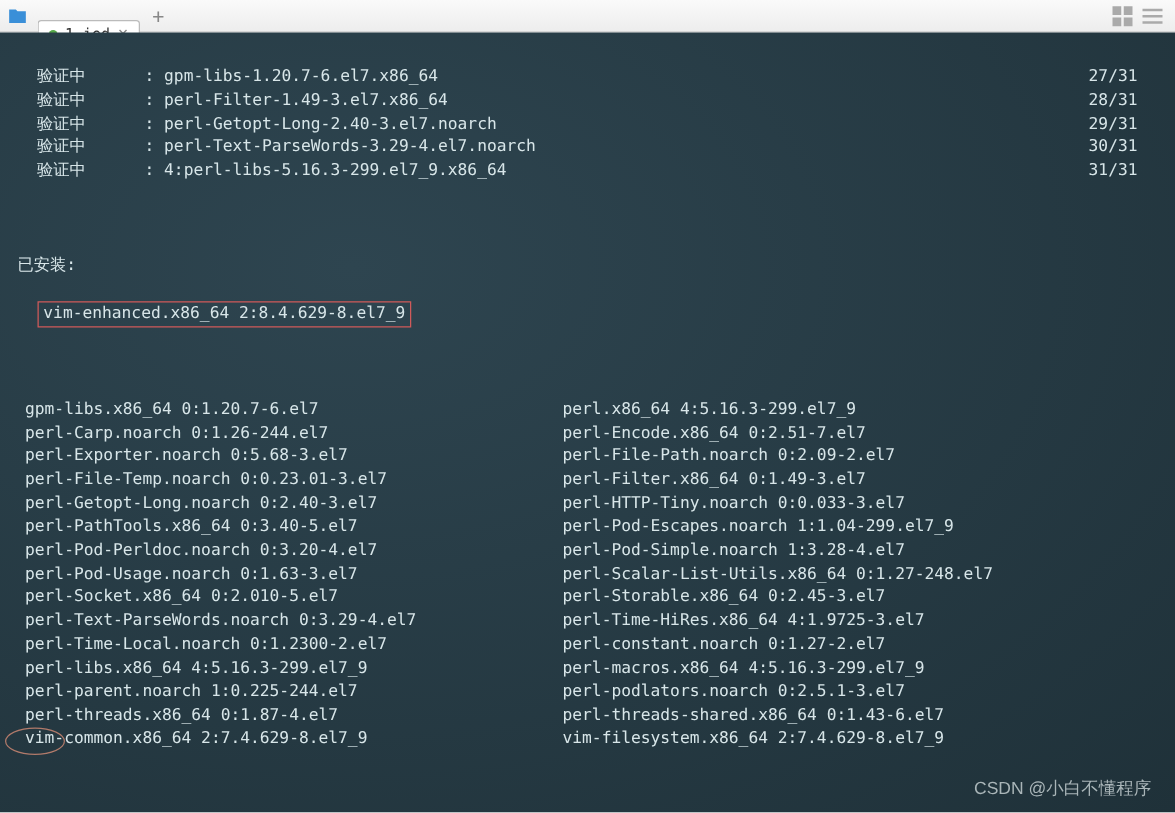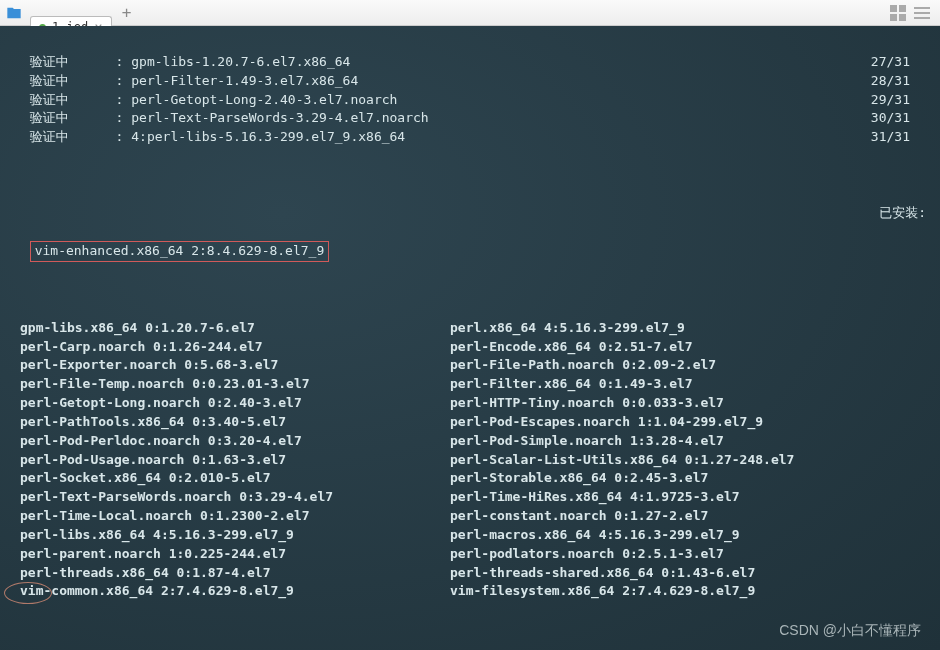--- a/index.html
+++ b/index.html
@@ -78,39 +78,39 @@
   display: inline-block;
   border: 1px solid #d05a5a;
   padding: 0 4px;
 }
 .deps {
   display: grid;
   grid-template-columns: 430px 1fr;
   column-gap: 0;
   margin-left: 6px;
 }
-.deps div { white-space: nowrap; font-weight: bold; }
+.deps div { white-space: nowrap; }
 .ellipse {
   position: absolute;
   left: 4px;
   bottom: 46px;
   width: 48px; height: 22px;
   border: 1px solid #b17a6a;
   border-radius: 50%;
   pointer-events: none;
 }
 .watermark {
   position: absolute;
   right: 19px;
   bottom: 10px;
   color: #a9b5b8;
   font-family: "Microsoft YaHei", sans-serif;
   font-size: 14px;
 }
-.section-label { margin-left: 0; text-align: right; }
+.section-label { margin-left: 0; }
 </style>
 </head>
 <body>
 
 <div class="tabbar">
   <div class="folder-icon">
     <svg viewBox="0 0 24 24" width="16" height="16">
         <path d="M10 4H2v16h20V6H12l-2-2z"></path>
       </svg>
   </div>

